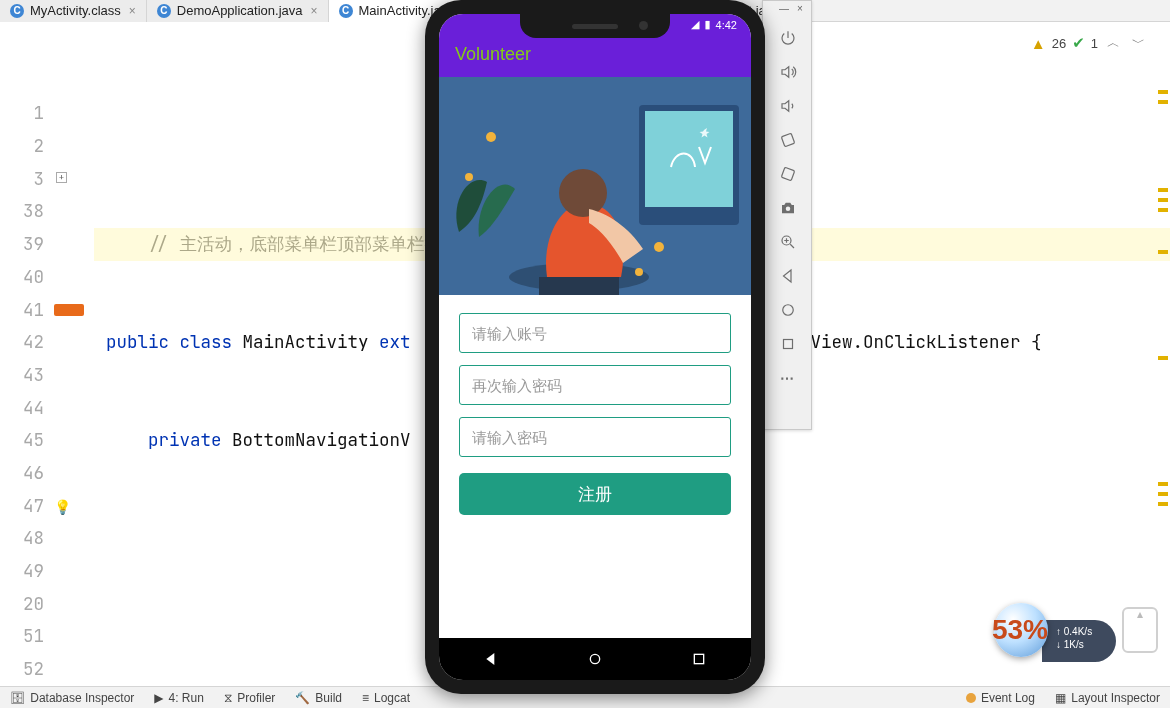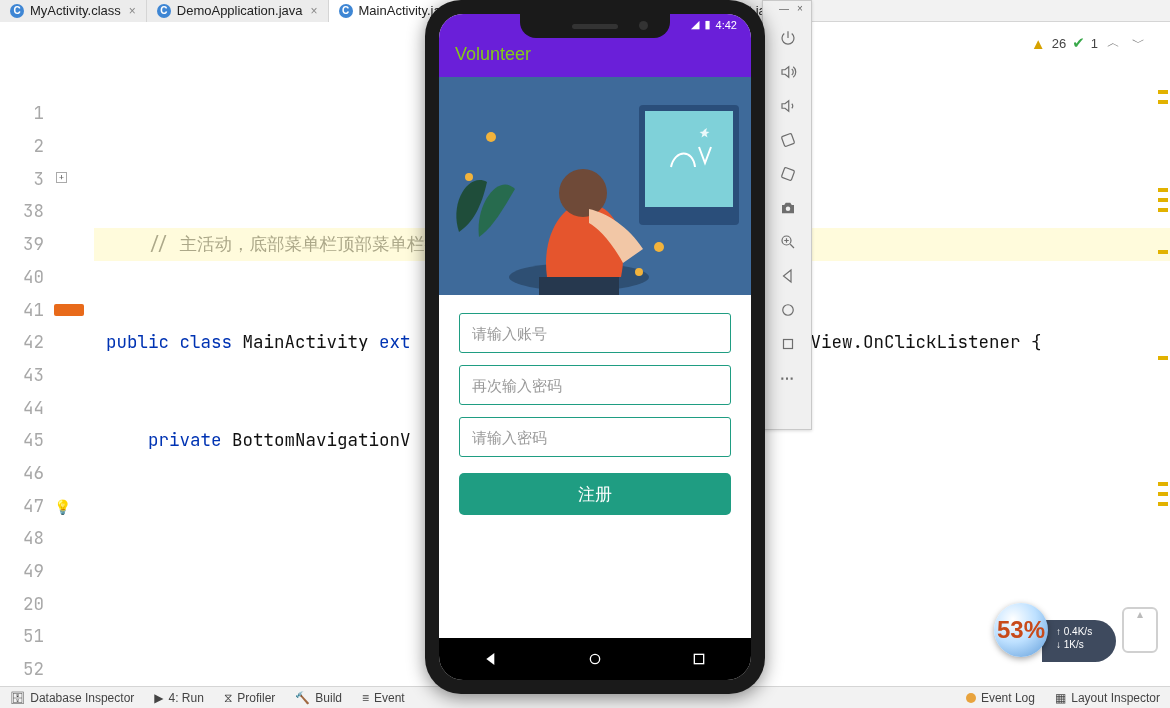--- a/index.html
+++ b/index.html
@@ -73,21 +73,21 @@
   .tf::placeholder { color:#9a9a9a; }
   .reg-btn { width:100%; height:42px; background:#1f9d82; color:#fff; border:none; border-radius:5px; font-size:17px; cursor:pointer; margin-top:4px; }
   .links { display:flex; justify-content:space-between; padding:2px 36px 0; font-size:13px; }
   .links a { color:#1f9d82; text-decoration:none; cursor:pointer; }
 
   .android-nav { position:absolute; bottom:0; left:0; right:0; height:42px; background:#000; display:flex; align-items:center; justify-content:space-around; }
   .and-nav-ic { width:16px; height:16px; display:block; }
 
   
   .float-widget { position:absolute; right:12px; bottom:46px; display:flex; align-items:center; }
-  .float-circle { width:54px; height:54px; border-radius:50%; background:radial-gradient(circle at 35% 30%,#fff,#bde0ff 45%,#7fb3e6 80%); box-shadow:0 2px 6px rgba(0,0,0,.35); display:flex; align-items:center; justify-content:center; font-size:24px; font-weight:bold; color:#c84a1a; margin-right:-6px; z-index:2; position:relative; }
+  .float-circle { width:54px; height:54px; border-radius:50%; background:radial-gradient(circle at 35% 30%,#fff,#bde0ff 45%,#7fb3e6 80%); box-shadow:0 2px 6px rgba(0,0,0,.35); display:flex; align-items:center; justify-content:flex-end; font-size:28px; font-weight:bold; color:#c84a1a; margin-right:-6px; z-index:2; position:relative; }
   .float-tail { width:74px; height:42px; background:#3e4a5e; border-radius:0 22px 22px 0; color:#fff; font-size:10px; padding:5px 8px 4px 14px; line-height:1.3;margin-top:23px; }
   .float-box { width:36px; height:46px; border:2px solid #d0d0d0; border-radius:6px; margin-left:6px; background:rgba(255,255,255,.25); position:relative; }
   .float-box::after { content:"▴"; position:absolute; top:-2px; left:50%; transform:translateX(-50%); color:#bbb; font-size:12px; }
 
   .overwrite-badge { position:absolute; left:36px; width:30px; height:12px; background:#e86a1a; border-radius:2px; }
   .bulb { position:absolute; left:36px; width:14px; height:14px; font-size:14px; }
 </style>
 </head>
 <body>
 
@@ -189,21 +189,21 @@
   <div class="status-item">
       <span>⧖</span>
       <span>Profiler</span>
     </div>
   <div class="status-item">
       <span>🔨</span>
       <span>Build</span>
     </div>
   <div class="status-item">
       <span>≡</span>
-      <span>Event</span>
+      <span>Logcat</span>
     </div>
   <div class="status-spacer"></div>
   <div class="status-item">
       <span style="width:10px;height:10px;border-radius:50%;background:#e8a33d;display:inline-block"></span>
       <span>Event Log</span>
     </div>
   <div class="status-item">
       <span>▦</span>
       <span>Layout Inspector</span>
     </div>

